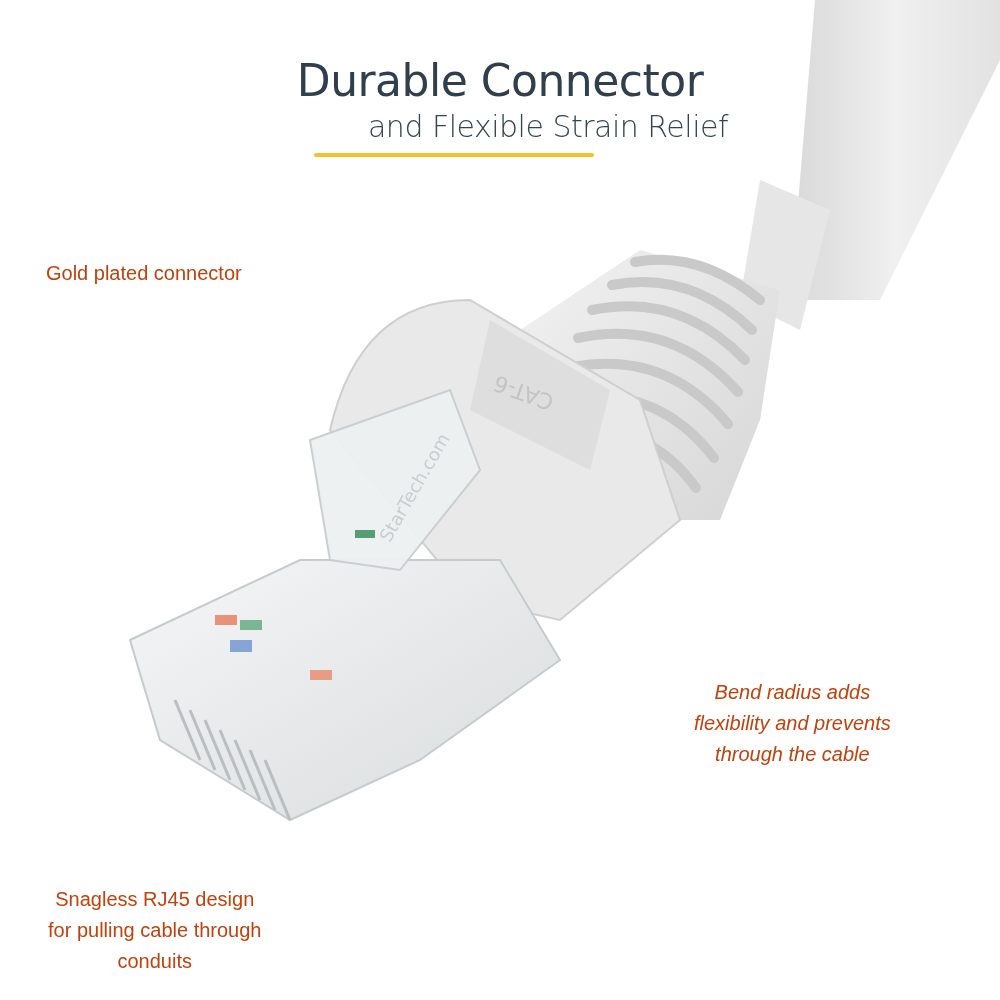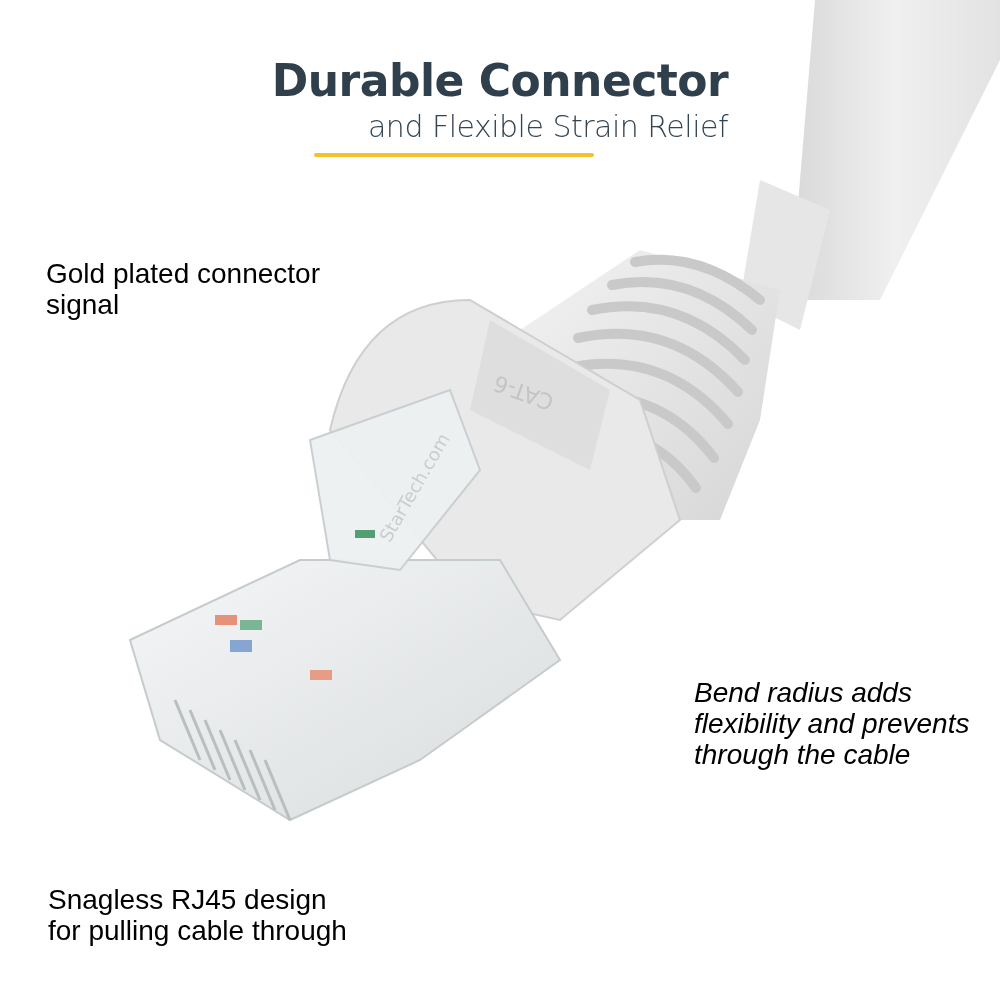--- a/index.html
+++ b/index.html
@@ -5,28 +5,28 @@
     html, body { margin: 0; padding: 0; }
     body {
       width: 1000px; height: 1000px; position: relative; overflow: hidden;
       background: #ffffff;
       font-family: "Liberation Sans", sans-serif;
     }
     .title-1, .title-2 {
       position: absolute; left: 0; width: 1000px; text-align: center;
       font-family: "DejaVu Sans", sans-serif; color: #2f3f4c;
     }
-    .title-1 { top: 26px; font-size: 44px; font-weight: bold; letter-spacing: -0.5px; }
+    .title-1 { top: 26px; font-size: 44px; font-weight: normal; letter-spacing: -0.5px; }
     .title-2 { top: 84px; font-size: 30px; font-weight: 200; letter-spacing: -0.5px; color: #334553; margin-left: 48px; }
     .gold-rule {
       position: absolute; left: 314px; top: 153px; width: 280px; height: 4px;
       border-radius: 2px;
     }
     .callout {
-      position: absolute; font-size: 28px; line-height: 31px; color: #000000;
+      position: absolute; font-size: 20px; line-height: 31px; color: #c2410c; text-align: center;
     }
     .callout div { white-space: nowrap; }
     #callout-gold { left: 46px; top: 258px; }
     #callout-bend { left: 694px; top: 677px; font-style: italic; }
     #callout-snag { left: 20px; top: 884px; margin-left: 28px; }
     svg.product { position: absolute; left: 0; top: 0; }
   </style>
 </head>
 <body>
 
@@ -93,25 +93,25 @@
     </g>
   </g>
 </svg>
 
 <h1 class="title-1">Durable Connector</h1>
 <h2 class="title-2">and Flexible Strain Relief</h2>
 <div class="gold-rule" style="background:#f2c12e;"></div>
 
 <div class="callout" id="callout-gold">
   <div>Gold plated connector</div>
-  <div>signal</div>
 </div>
 
 <div class="callout" id="callout-bend">
   <div>Bend radius adds</div>
   <div>flexibility and prevents</div>
   <div>through the cable</div>
 </div>
 
 <div class="callout" id="callout-snag">
   <div>Snagless RJ45 design</div>
   <div>for pulling cable through</div>
+  <div>conduits</div>
 </div>
 
 </body></html>

